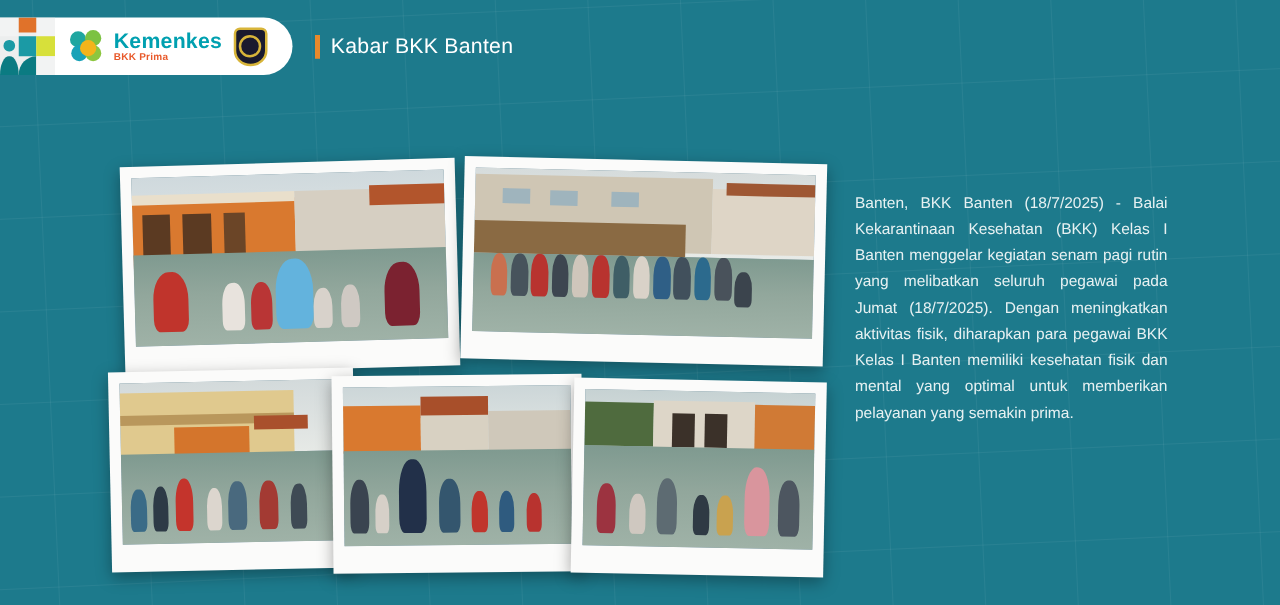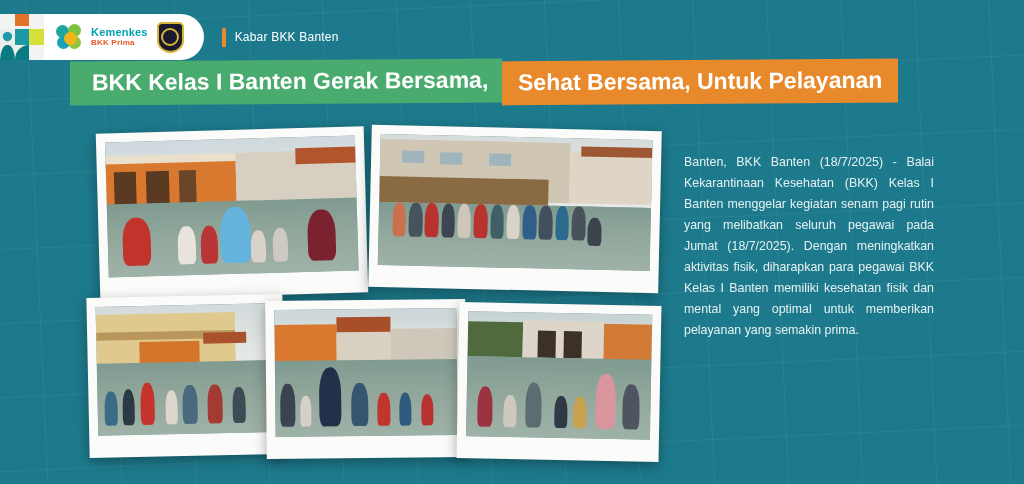--- a/index.html
+++ b/index.html
@@ -58,39 +58,39 @@
   .kemenkes-mark { width:26px; height:26px; position:relative; flex:0 0 auto; }
   .kemenkes-mark span {
     position:absolute; width:13px; height:13px; border-radius:50%;
   }
   .km-a { background:#1fa6a0; left:0;   top:1px; }
   .km-b { background:#7cc242; left:12px;top:0px; }
   .km-c { background:#18a2b8; left:1px; top:12px; }
   .km-d { background:#8cc63f; left:12px;top:12px; }
   .km-e { background:#f3b41b; left:8px; top:8px; width:9px; height:9px; }
   .kem-text { line-height:1.05; }
-  .kem-text .t1 { font-size:11px; font-weight:bold; color:#00a0b0; letter-spacing:.2px; }
+  .kem-text .t1 { font-size:17px; font-weight:bold; color:#00a0b0; letter-spacing:.2px; }
   .kem-text .t2 { font-size:8px; font-weight:bold; color:#e8592a; letter-spacing:.2px; }
   .shield {
     width:27px; height:31px; flex:0 0 auto; position:relative;
     background:#1a1a2e;
     border-radius:5px 5px 50% 50% / 5px 5px 40% 40%;
     border:2px solid #d8b53a;
     display:flex; align-items:center; justify-content:center;
   }
   .shield::after {
     content:"";
     width:14px; height:14px;
     border-radius:50%;
     border:2px solid #d8b53a;
   }
 
   .kabar-wrap { display:flex; align-items:center; gap:9px; margin-left:18px; }
   .kabar-bar { width:4px; height:19px; background:#e8892b; flex:0 0 auto; }
-  .kabar-text { color:#ffffff; font-size:12px; letter-spacing:.2px; }
+  .kabar-text { color:#ffffff; font-size:17px; letter-spacing:.2px; }
 
   
   #headline { position:absolute; left:0; top:60px; width:100%; z-index:6; }
   .band {
     display:inline-block;
     color:#ffffff;
     font-weight:bold;
     white-space:nowrap;
     vertical-align:top;
   }
@@ -186,23 +186,20 @@
     <div class="shield"></div>
   </div>
 
   <div class="kabar-wrap">
     <div class="kabar-bar"></div>
     <div class="kabar-text">Kabar BKK Banten</div>
   </div>
 </div>
 
 <div id="headline">
-  <div>
-    <span class="band band-green">BKK Kelas I Banten Gerak Bersama,</span><span class="band band-orange">Sehat Bersama, Untuk Pelayanan</span>
-  </div>
 </div>
 
 <div id="collage">
 
   <div class="polaroid" id="p1">
     <div class="ph">
       <div class="sky" style="background:linear-gradient(#cfd9dd,#e2e7e6);"></div>
       <div class="bldg" style="left:0;top:14%;width:52%;height:40%;background:#d9792f;"></div>
       <div class="bldg" style="left:3%;top:22%;width:9%;height:30%;background:#5b3a22;"></div>
       <div class="bldg" style="left:16%;top:22%;width:9%;height:30%;background:#5b3a22;"></div>

